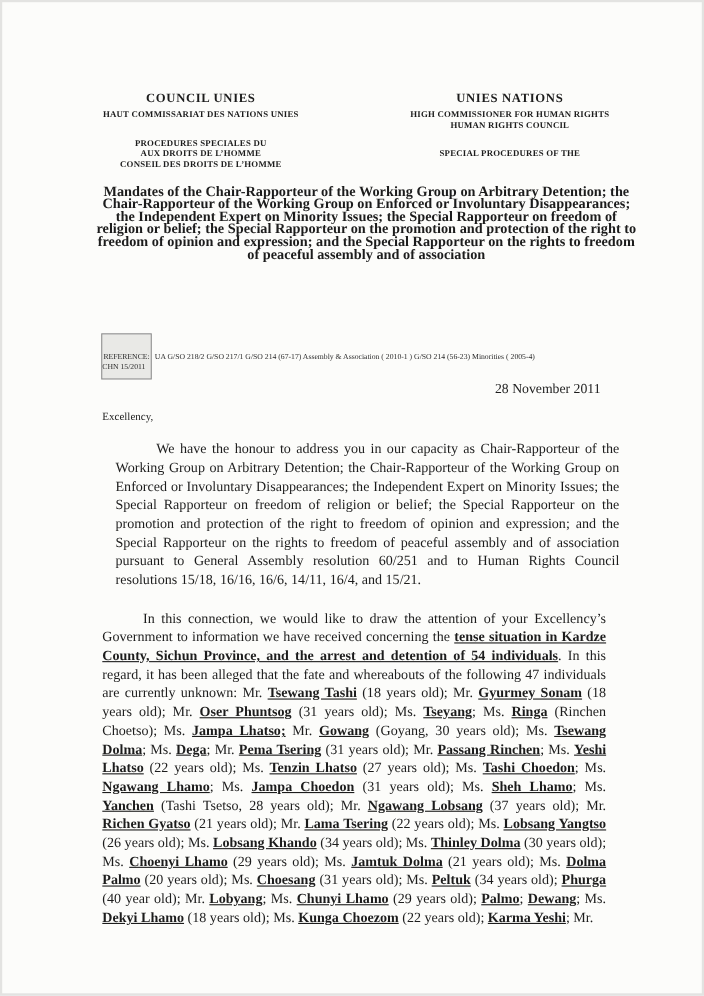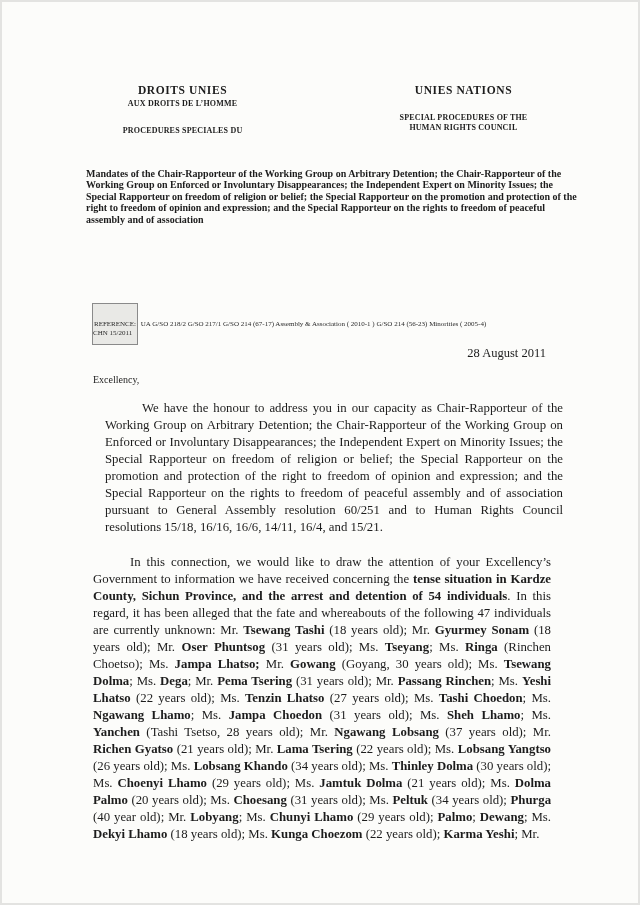--- a/index.html
+++ b/index.html
@@ -48,23 +48,23 @@
     white-space: nowrap;
   }
   .hgap { margin-top: 17px; }
 
   
   .mandates {
     position: absolute;
     top: 166px;
     left: 84px;
     right: 58px;
-    text-align: left;
+    text-align: center;
     font-weight: bold;
-    font-size: 10px;
+    font-size: 13px;
     line-height: 11.4px;
   }
 
   
   .reference {
     position: absolute;
     top: 318px;
     left: 91px;
     right: 92px;
     font-size: 7px;
@@ -100,49 +100,52 @@
     left: 91px;
     width: 458px;
     margin: 0;
     font-size: 12.8px;
     line-height: 17px;
     text-align: justify;
     text-indent: 37px;
   }
   .para1 { top: 398px; margin-left: 12px; }
   .para2 { top: 552px; }
-  .bodypara b { font-weight: bold; }
+  .bodypara b { font-weight: bold; text-decoration: underline; }
 </style>
 </head>
 <body>
 
 <div class="page">
 
   <div class="letterhead">
     <div class="hcol">
-      <div class="htitle">DROITS UNIES</div>
+      <div class="htitle">COUNCIL UNIES</div>
+      <div class="hsub">HAUT COMMISSARIAT DES NATIONS UNIES</div>
+      <div class="hsub hgap">PROCEDURES SPECIALES DU</div>
       <div class="hsub">AUX DROITS DE L’HOMME</div>
-      <div class="hsub hgap">PROCEDURES SPECIALES DU</div>
+      <div class="hsub">CONSEIL DES DROITS DE L’HOMME</div>
     </div>
     <div class="hcol">
       <div class="htitle">UNIES NATIONS</div>
+      <div class="hsub">HIGH COMMISSIONER FOR HUMAN RIGHTS</div>
+      <div class="hsub">HUMAN RIGHTS COUNCIL</div>
       <div class="hsub hgap">SPECIAL PROCEDURES OF THE</div>
-      <div class="hsub">HUMAN RIGHTS COUNCIL</div>
     </div>
   </div>
 
   <div class="mandates">Mandates of the Chair-Rapporteur of the Working Group on Arbitrary Detention; the Chair-Rapporteur of the Working Group on Enforced or Involuntary Disappearances; the Independent Expert on Minority Issues; the Special Rapporteur on freedom of religion or belief; the Special Rapporteur on the promotion and protection of the right to freedom of opinion and expression; and the Special Rapporteur on the rights to freedom of peaceful assembly and of association</div>
 
   <div class="reference">
     <span class="ref-label">REFERENCE:</span>
     <span>UA G/SO 218/2 G/SO 217/1 G/SO 214 (67-17) Assembly &amp; Association ( 2010-1 ) G/SO 214 (56-23) Minorities ( 2005-4)</span>
     <div>CHN 15/2011</div>
   </div>
 
-  <div class="date">28 August 2011</div>
+  <div class="date">28 November 2011</div>
 
   <div class="salutation">Excellency,</div>
 
   <p class="bodypara para1">We have the honour to address you in our capacity as Chair-Rapporteur of the Working Group on Arbitrary Detention; the Chair-Rapporteur of the Working Group on Enforced or Involuntary Disappearances; the Independent Expert on Minority Issues; the Special Rapporteur on freedom of religion or belief; the Special Rapporteur on the promotion and protection of the right to freedom of opinion and expression; and the Special Rapporteur on the rights to freedom of peaceful assembly and of association pursuant to General Assembly resolution 60/251 and to Human Rights Council resolutions 15/18, 16/16, 16/6, 14/11, 16/4, and 15/21.</p>
 
   <p class="bodypara para2"><span>In this connection, we would like to draw the attention of your Excellency’s Government to information we have received concerning the </span><b>tense situation in Kardze County, Sichun Province, and the arrest and detention of 54 individuals</b><span>. In this regard, it has been alleged that the fate and whereabouts of the following 47 individuals are currently unknown: Mr. </span><b>Tsewang Tashi</b><span> (18 years old); Mr. </span><b>Gyurmey Sonam</b><span> (18 years old); Mr. </span><b>Oser Phuntsog</b><span> (31 years old); Ms. </span><b>Tseyang</b><span>; Ms. </span><b>Ringa</b><span> (Rinchen Choetso); Ms. </span><b>Jampa Lhatso;</b><span> Mr. </span><b>Gowang</b><span> (Goyang, 30 years old); Ms. </span><b>Tsewang Dolma</b><span>; Ms. </span><b>Dega</b><span>; Mr. </span><b>Pema Tsering</b><span> (31 years old); Mr. </span><b>Passang Rinchen</b><span>; Ms. </span><b>Yeshi Lhatso</b><span> (22 years old); Ms. </span><b>Tenzin Lhatso</b><span> (27 years old); Ms. </span><b>Tashi Choedon</b><span>; Ms. </span><b>Ngawang Lhamo</b><span>; Ms. </span><b>Jampa Choedon</b><span> (31 years old); Ms. </span><b>Sheh Lhamo</b><span>; Ms. </span><b>Yanchen</b><span> (Tashi Tsetso, 28 years old); Mr. </span><b>Ngawang Lobsang</b><span> (37 years old); Mr. </span><b>Richen Gyatso</b><span> (21 years old); Mr. </span><b>Lama Tsering</b><span> (22 years old); Ms. </span><b>Lobsang Yangtso</b><span> (26 years old); Ms. </span><b>Lobsang Khando</b><span> (34 years old); Ms. </span><b>Thinley Dolma</b><span> (30 years old); Ms. </span><b>Choenyi Lhamo</b><span> (29 years old); Ms. </span><b>Jamtuk Dolma</b><span> (21 years old); Ms. </span><b>Dolma Palmo</b><span> (20 years old); Ms. </span><b>Choesang</b><span> (31 years old); Ms. </span><b>Peltuk</b><span> (34 years old); </span><b>Phurga</b><span> (40 year old); Mr. </span><b>Lobyang</b><span>; Ms. </span><b>Chunyi Lhamo</b><span> (29 years old); </span><b>Palmo</b><span>; </span><b>Dewang</b><span>; Ms. </span><b>Dekyi Lhamo</b><span> (18 years old); Ms. </span><b>Kunga Choezom</b><span> (22 years old); </span><b>Karma Yeshi</b><span>; Mr.</span></p>
 
 </div>
 
 </body></html>

